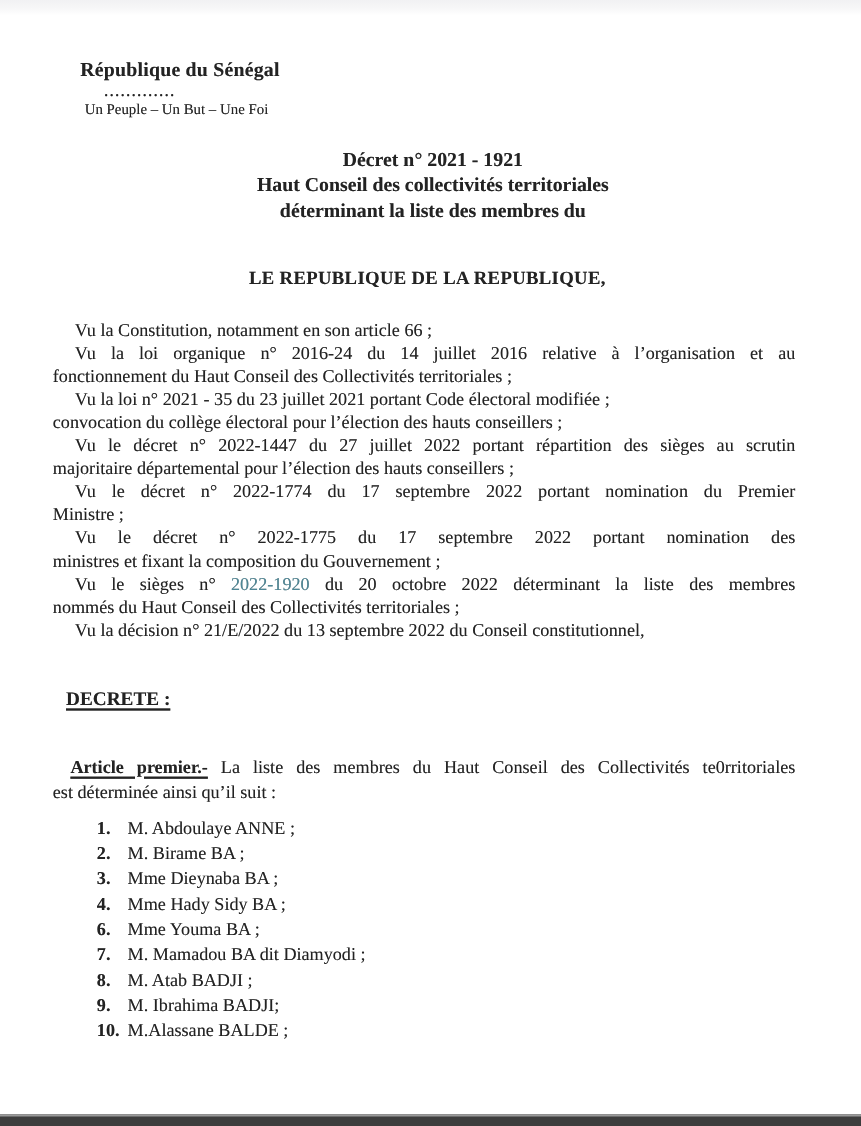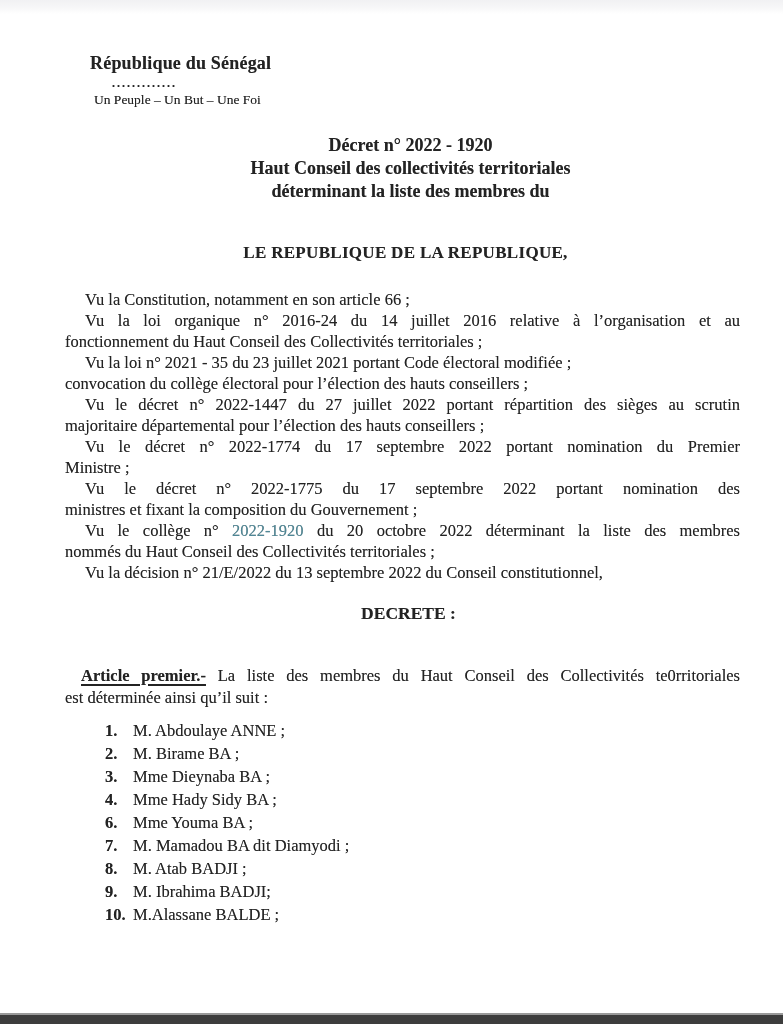--- a/index.html
+++ b/index.html
@@ -17,21 +17,21 @@
   .photo-edge-top {
     position: absolute; top: 0; left: 0; right: 0; height: 14px;
     background: linear-gradient(180deg, #f1f1f3 0%, #f7f7f8 55%, #ffffff 100%);
   }
   .photo-edge-bottom {
     position: absolute; bottom: 0; left: 0; right: 0; height: 9px;
     background: #3d3d3d;
     border-top: 2px solid #9a9a9a;
   }
 
-  .content { position: absolute; left: 65px; top: 0; width: 675px; }
+  .content { position: absolute; left: 48px; top: 0; width: 675px; }
 
   
   .letterhead { margin: 52px 0 0 25px; }
   .country { font-size: 18px; font-weight: bold; line-height: 22px; letter-spacing: 0.2px; }
   .dots { font-size: 12px; font-weight: bold; letter-spacing: 2px; line-height: 10px; margin: 4px 0 0 22px; }
   .motto { font-size: 13.5px; line-height: 16px; margin: 4px 0 0 4px; }
 
   
   .title-block { margin-top: 26px; text-align: center; padding-left: 16px; }
   .title-line { font-size: 18px; font-weight: bold; line-height: 23px; }
@@ -40,23 +40,23 @@
     font-size: 17px; font-weight: bold; letter-spacing: 0.3px; }
 
   
   .visas { margin-top: 26px; }
   .vline { font-size: 16.5px; line-height: 21px; text-align: left; }
   .vline.stretch { text-align: justify; text-align-last: justify; }
   .vline.indent { text-indent: 20px; }
   .ref-link { cursor: pointer; }
 
   
-  .decrete { margin-top: 18px; text-align: center; padding-left: 12px;
+  .decrete { margin-top: 40px; padding-left: 12px;
     font-size: 17.5px; font-weight: bold; line-height: 24px;
-    text-decoration-thickness: 2px; text-underline-offset: 3px; }
+    text-decoration: underline; text-decoration-thickness: 2px; text-underline-offset: 3px; }
 
   
   .article { margin-top: 40px; }
   .aline { font-size: 16.5px; line-height: 22px; }
   .aline.stretch { text-align: justify; text-align-last: justify; }
   .article-label { font-weight: bold; text-decoration: underline;
     text-decoration-thickness: 2px; text-underline-offset: 3px; margin-left: 16px; }
 
   
   .members { margin: 10px 0 0 40px; }
@@ -71,21 +71,21 @@
 
   <div class="content">
 
     <header class="letterhead">
       <div class="country">République du Sénégal</div>
       <div class="dots">.............</div>
       <div class="motto">Un Peuple – Un But – Une Foi</div>
     </header>
 
     <div class="title-block">
-      <div class="title-line">Décret n° 2022 - 1920</div>
+      <div class="title-line">Décret n° 2021 - 1921</div>
       <div class="title-line">Haut Conseil des collectivités territoriales</div>
       <div class="title-line">déterminant la liste des membres du</div>
     </div>
 
     <div class="salutation">LE REPUBLIQUE DE LA REPUBLIQUE,</div>
 
     <section class="visas">
       <div class="vline indent">Vu la Constitution, notamment en son article 66 ;</div>
 
       <div class="vline indent stretch">Vu la loi organique n° 2016-24 du 14 juillet 2016 relative à l’organisation et au</div>
@@ -97,21 +97,21 @@
 
       <div class="vline indent stretch">Vu le décret n° 2022-1447 du 27 juillet 2022 portant répartition des sièges au scrutin</div>
       <div class="vline">majoritaire départemental pour l’élection des hauts conseillers ;</div>
 
       <div class="vline indent stretch">Vu le décret n° 2022-1774 du 17 septembre 2022 portant nomination du Premier</div>
       <div class="vline">Ministre ;</div>
 
       <div class="vline indent stretch">Vu le décret n° 2022-1775 du 17 septembre 2022 portant nomination des</div>
       <div class="vline">ministres et fixant la composition du Gouvernement ;</div>
 
-      <div class="vline indent stretch"><span>Vu le collège n° </span><span class="ref-link" style="color: rgb(78, 135, 150);">2022-1920</span><span> du 20 octobre 2022 déterminant la liste des membres</span></div>
+      <div class="vline indent stretch"><span>Vu le sièges n° </span><span class="ref-link" style="color: rgb(78, 135, 150);">2022-1920</span><span> du 20 octobre 2022 déterminant la liste des membres</span></div>
       <div class="vline">nommés du Haut Conseil des Collectivités territoriales ;</div>
 
       <div class="vline indent">Vu la décision n° 21/E/2022 du 13 septembre 2022 du Conseil constitutionnel,</div>
     </section>
 
     <div class="decrete">DECRETE :</div>
 
     <div class="article">
       <div class="aline stretch"><span class="article-label">Article premier.-</span><span> La liste des membres du Haut Conseil des Collectivités te0rritoriales</span></div>
       <div class="aline">est déterminée ainsi qu’il suit :</div>

